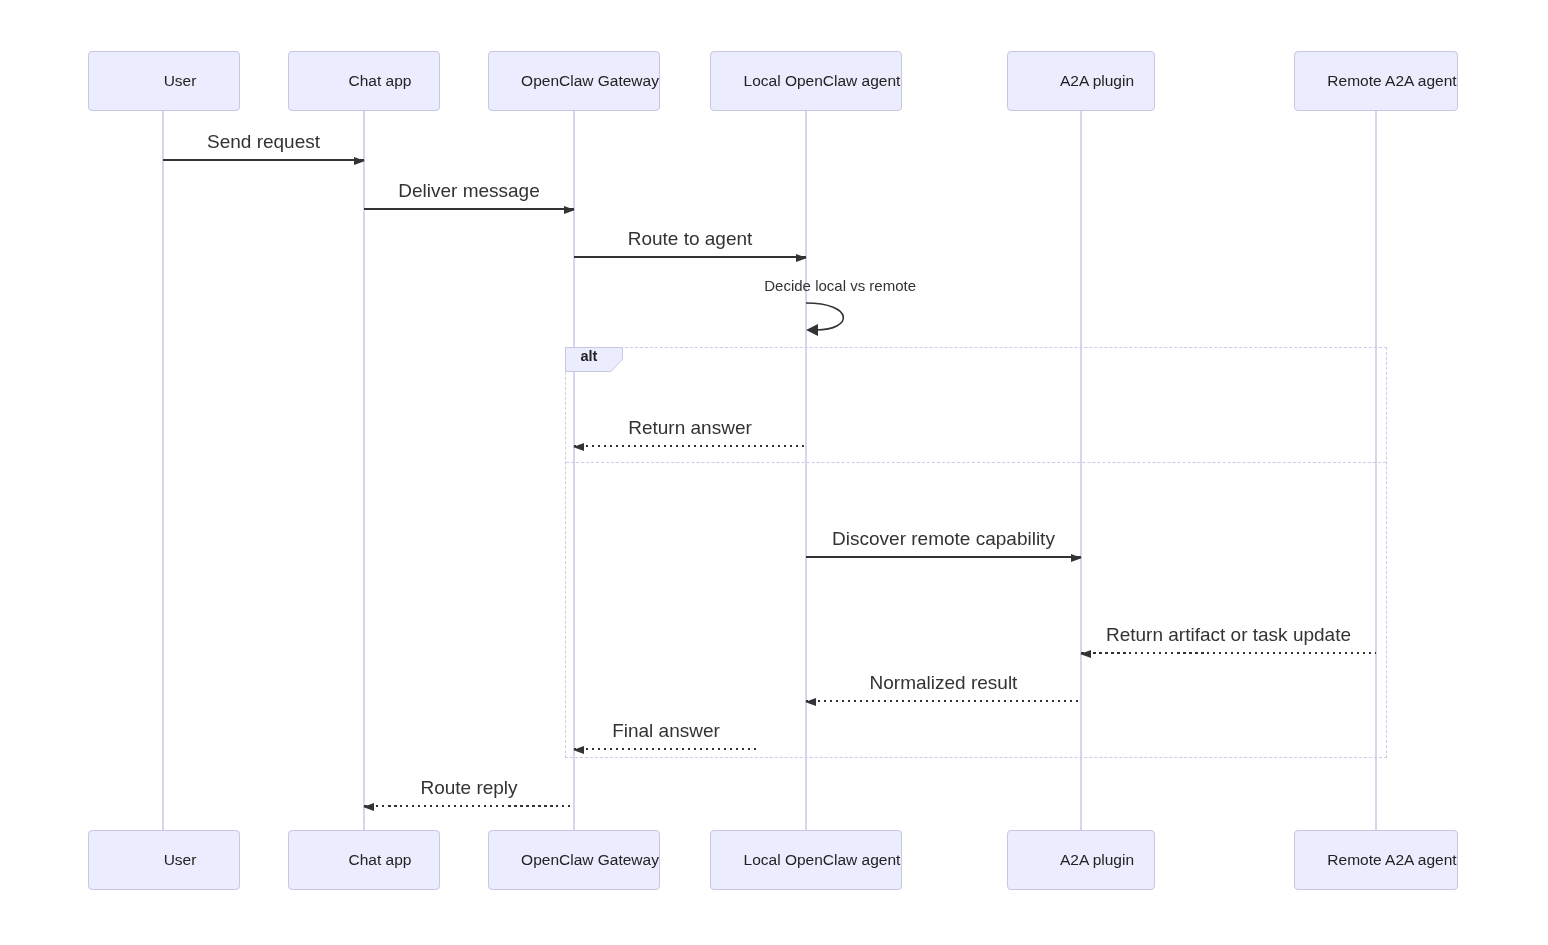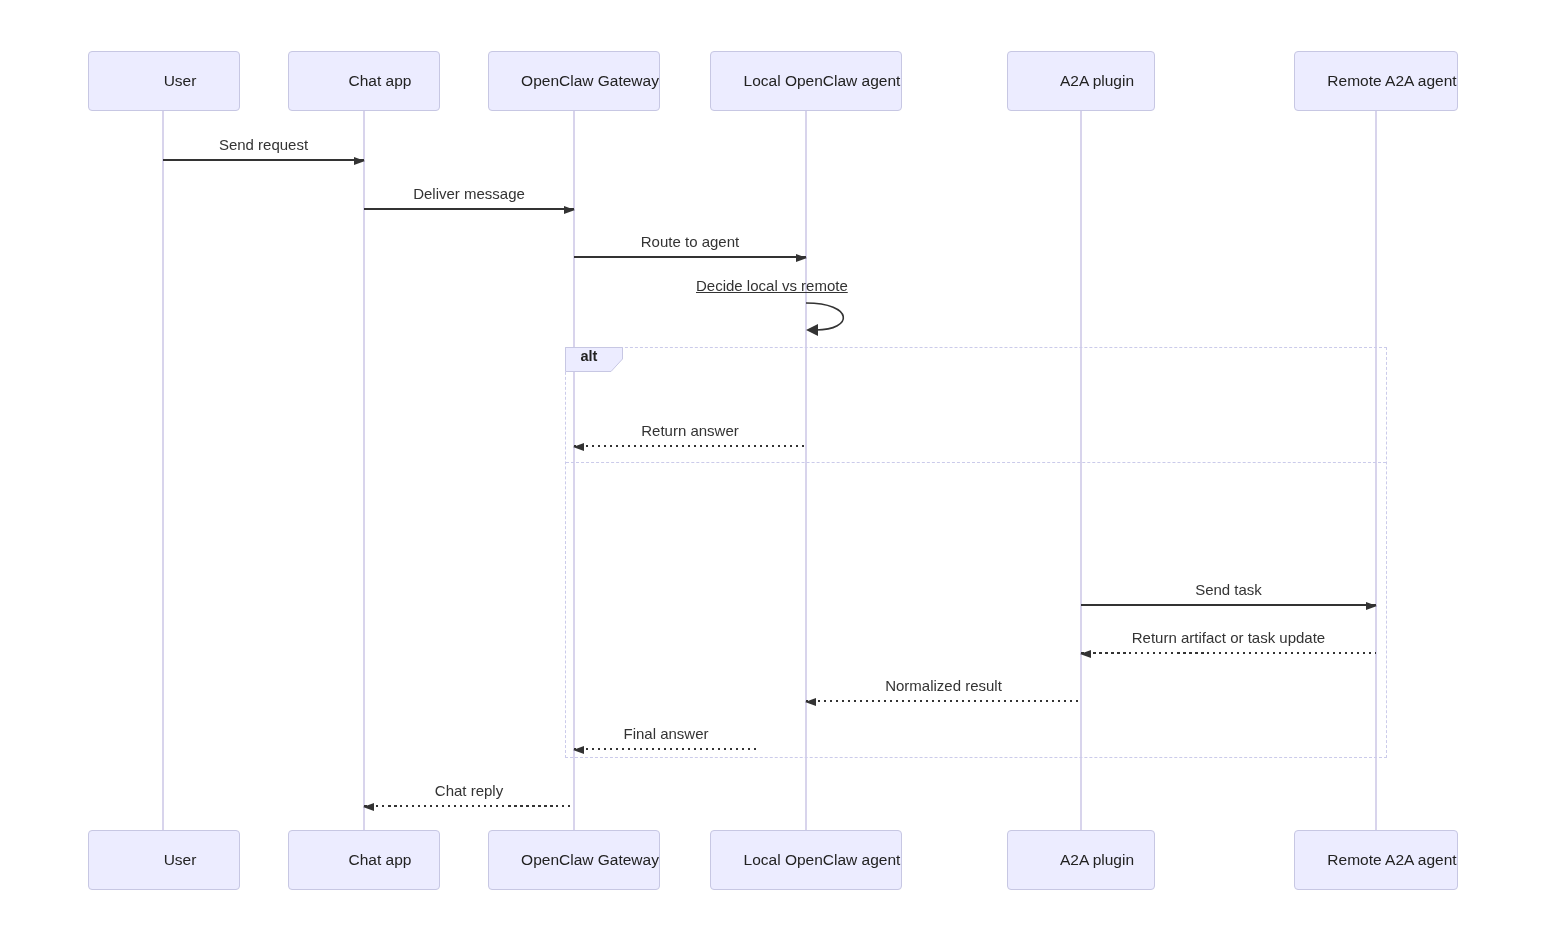--- a/index.html
+++ b/index.html
@@ -13,34 +13,34 @@
     display:flex;align-items:center;justify-content:center;
     font-size:15.5px;color:#222;z-index:3;box-sizing:border-box;padding-left:32px;
   }
   
   .lifeline{position:absolute;top:111px;height:719px;width:2px;background:#D8D4EC;z-index:0;}
 
   
   .msg{position:absolute;height:25px;z-index:2;}
   .msg-label{
     position:absolute;left:0;right:0;bottom:8px;text-align:center;
-    font-size:15px;color:#333;white-space:nowrap;
+    font-size:19px;color:#333;white-space:nowrap;
   }
   .msg-line{position:absolute;left:0;right:0;bottom:0;}
   .msg-line.solid{height:1.6px;background:#333;}
   .msg-line.dashed{
     height:2px;
     background:repeating-linear-gradient(to right,#333 0 2.5px,transparent 2.5px 6px);
   }
   .arrow{position:absolute;width:0;height:0;bottom:-3.6px;}
   .arrow.right{right:-1px;border-left:11px solid #333;border-top:4.5px solid transparent;border-bottom:4.5px solid transparent;}
   .arrow.left{left:-1px;border-right:11px solid #333;border-top:4.5px solid transparent;border-bottom:4.5px solid transparent;}
 
   
-  .self-label{position:absolute;width:220px;text-align:left;font-size:15px;color:#333;z-index:2;text-decoration:underline;}
+  .self-label{position:absolute;width:220px;text-align:right;font-size:15px;color:#333;z-index:2;}
   .self-loop{position:absolute;z-index:2;}
 
   
   .alt-frame{
     position:absolute;border:1.5px dashed #CBCBEA;z-index:1;box-sizing:border-box;
   }
   .alt-divider{position:absolute;left:0;right:0;border-top:1.5px dashed #CBCBEA;}
   .alt-tag{position:absolute;left:-1px;top:-1px;width:58px;height:21px;}
   .alt-tag-text{
     position:absolute;left:0;top:1px;width:48px;text-align:center;
@@ -97,47 +97,47 @@
     <path d="M 4 4 C 52 4, 52 31, 14 31" fill="none" stroke="#333" stroke-width="1.6"></path>
     <polygon points="16,25 4,31 16,37" fill="#333"></polygon>
   </svg>
 
   <div class="msg" style="left:574px;top:422px;width:232px">
     <div class="msg-label">Return answer</div>
     <div class="msg-line dashed"></div>
     <div class="arrow left"></div>
   </div>
 
-
-  <div class="msg" style="left:1081px;top:581px;width:295px">
-    <div class="msg-label">Send task</div>
+  <div class="msg" style="left:806px;top:533px;width:275px">
+    <div class="msg-label">Discover remote capability</div>
     <div class="msg-line solid"></div>
     <div class="arrow right"></div>
   </div>
+
 
   <div class="msg" style="left:806px;top:677px;width:275px">
     <div class="msg-label">Normalized result</div>
     <div class="msg-line dashed"></div>
     <div class="arrow left"></div>
   </div>
 
   <div class="msg" style="left:1081px;top:629px;width:295px">
     <div class="msg-label">Return artifact or task update</div>
     <div class="msg-line dashed"></div>
     <div class="arrow left"></div>
   </div>
 
   <div class="msg" style="left:574px;top:725px;width:184px">
     <div class="msg-label">Final answer</div>
     <div class="msg-line dashed"></div>
     <div class="arrow left"></div>
   </div>
 
   <div class="msg" style="left:364px;top:782px;width:210px">
-    <div class="msg-label">Chat reply</div>
+    <div class="msg-label">Route reply</div>
     <div class="msg-line dashed"></div>
     <div class="arrow left"></div>
   </div>
 
   <div class="actor" style="left:88px;top:51px;width:152px">
     <span>User</span>
   </div>
   <div class="actor" style="left:288px;top:51px;width:152px">
     <span>Chat app</span>
   </div>

